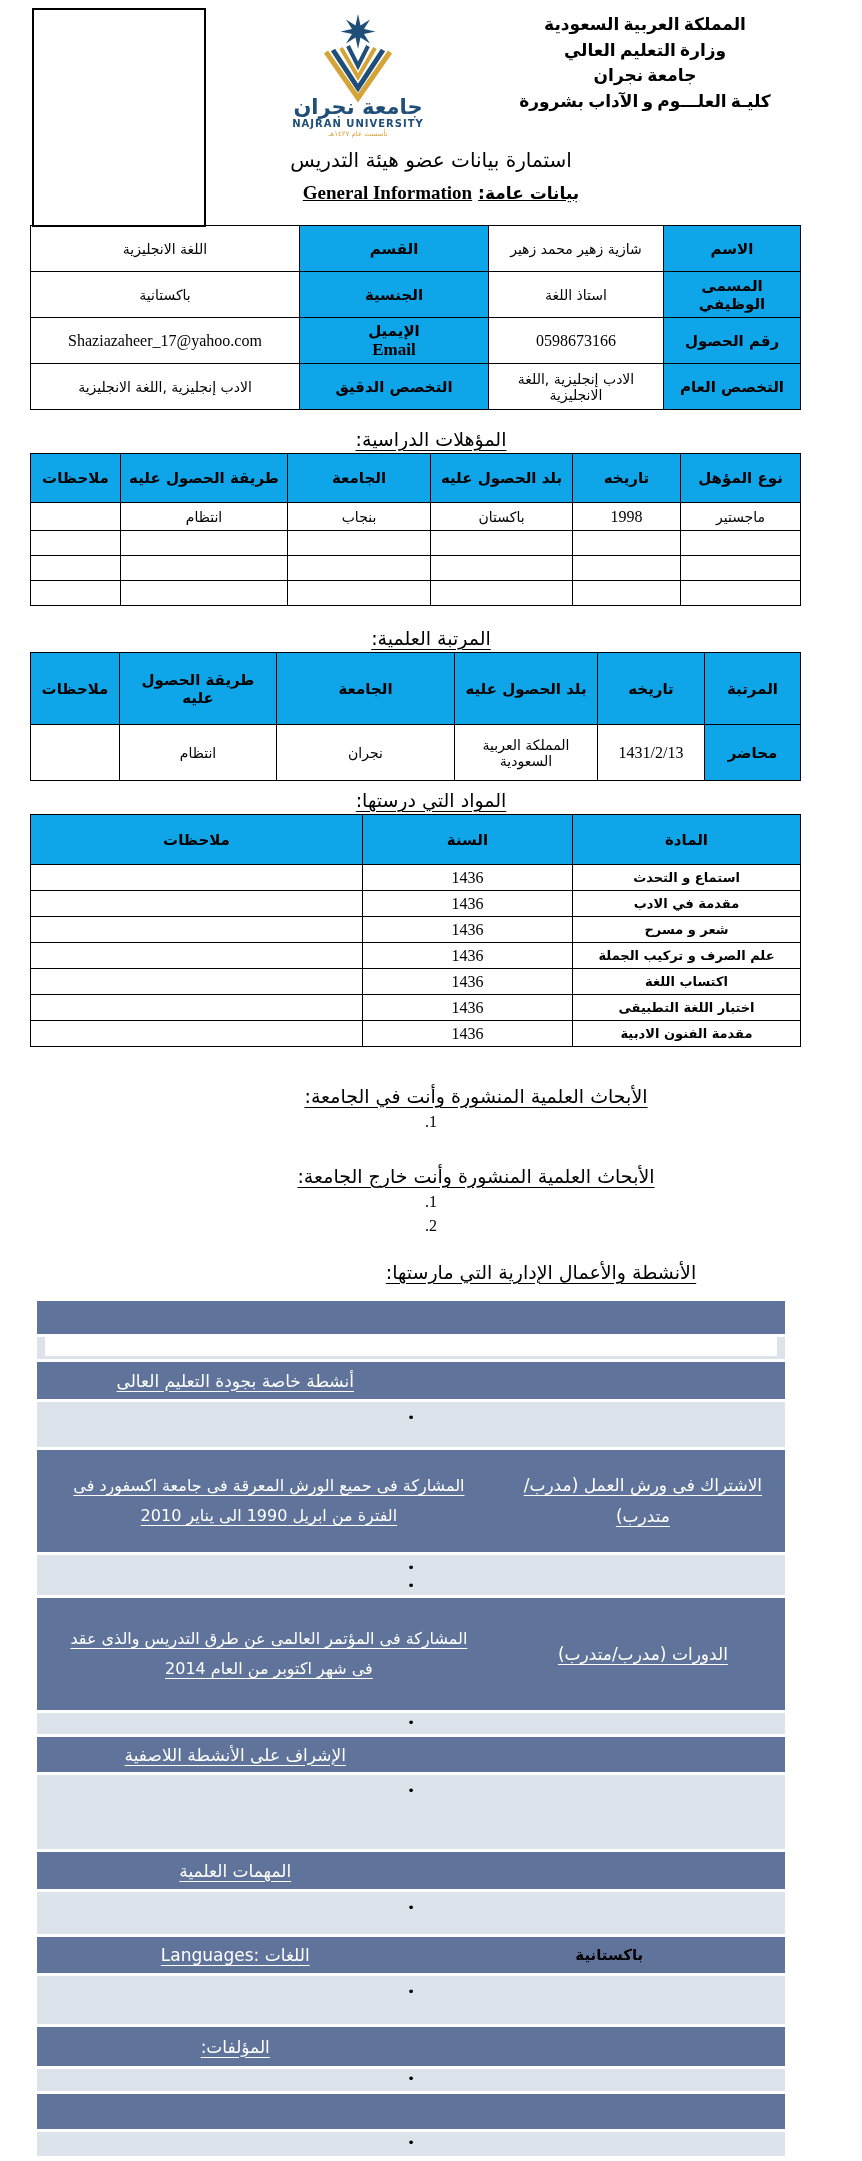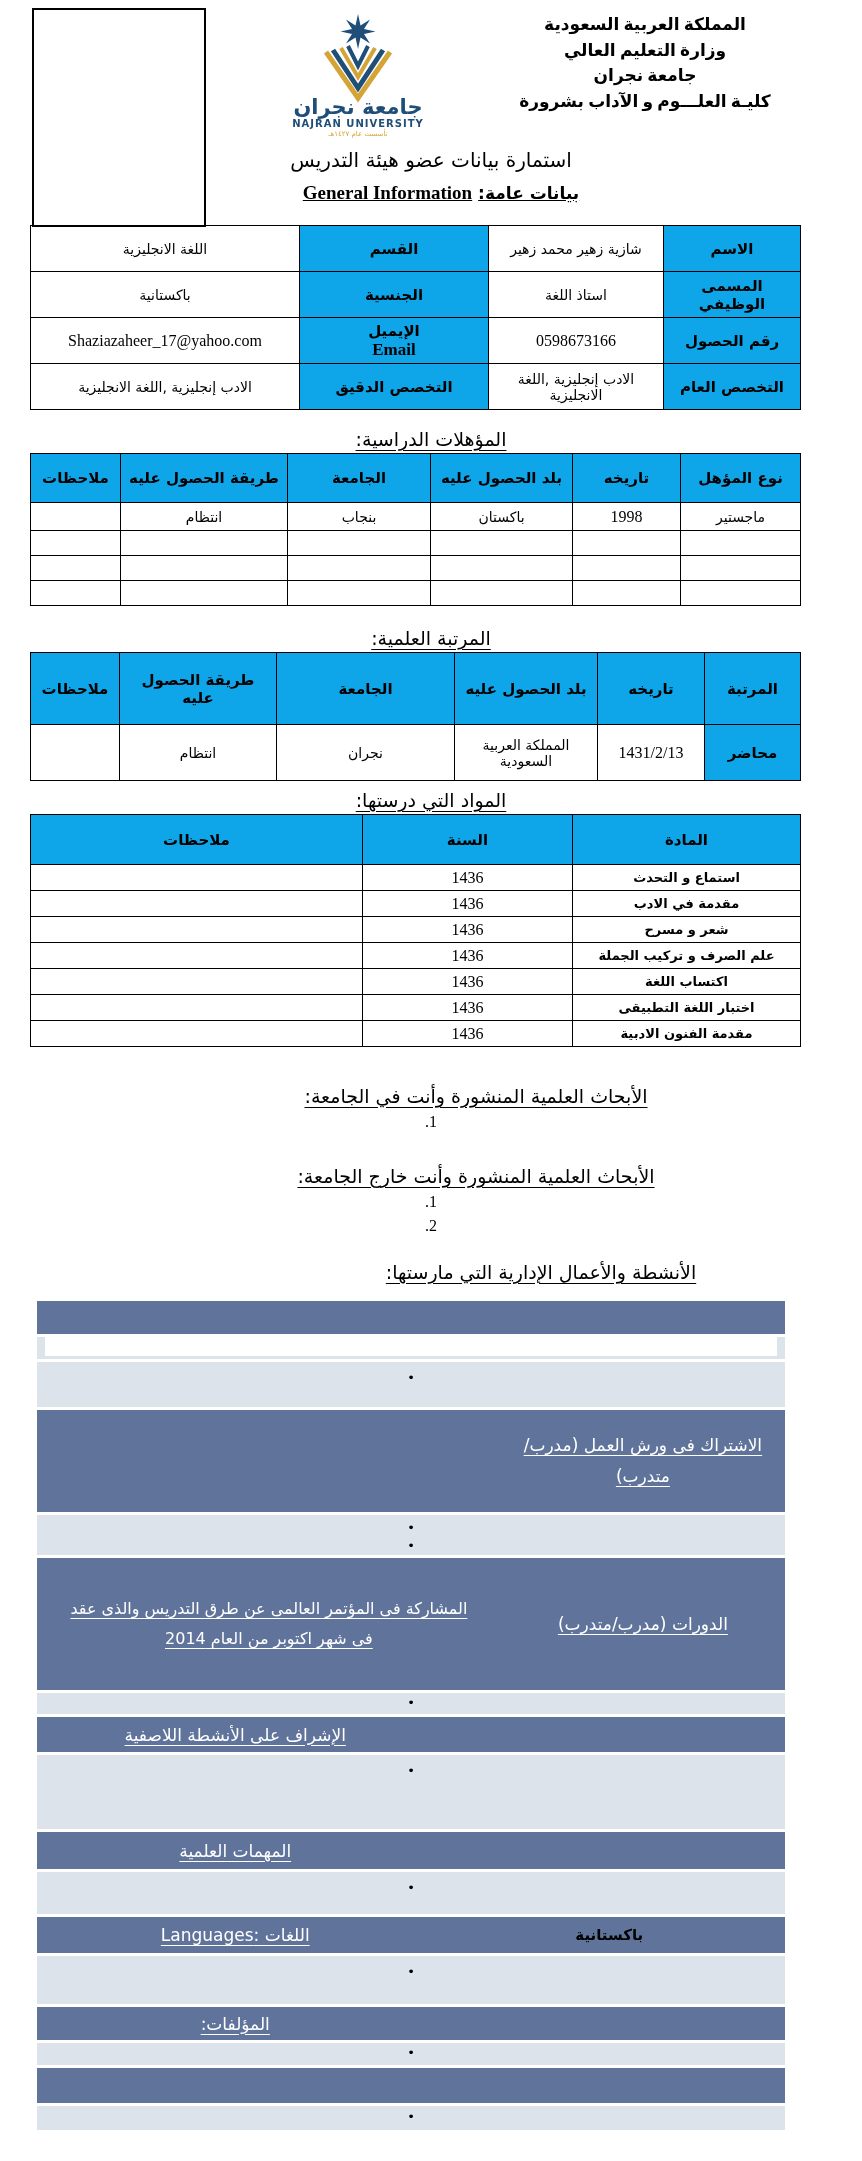--- a/index.html
+++ b/index.html
@@ -285,31 +285,36 @@
   <div class="research-item">2.</div>
 
   <div class="activities-title"><span>الأنشطة والأعمال الإدارية التي مارستها:</span></div>
 
   <div class="bands">
     <div class="band band-dark" style="height:33px"></div>
     <div class="band band-light" style="height:22px">
         <div class="white-inset"></div>
       </div>
 
+    <div class="band band-dark band-title" style="height:37px">
+      <div class="spacer"></div>
+      <div class="txt u">أنشطة خاصة بجودة التعليم العالى</div>
+    </div>
     <div class="band band-light bullet" style="height:45px"><span>•</span></div>
 
     <div class="band band-dark band-two" style="height:102px">
       <div class="label u">الاشتراك فى ورش العمل (مدرب/متدرب)</div>
+      <div class="detail u">المشاركة فى حميع الورش المعرقة فى جامعة اكسفورد فى الفترة من ابريل 1990 الى يناير 2010</div>
     </div>
     <div class="band band-light bullet bullet-col" style="height:40px; padding-top:5px">
       <span>•</span>
       <span>•</span>
     </div>
 
-    <div class="band band-dark band-two" style="height:132px">
+    <div class="band band-dark band-two" style="height:112px">
       <div class="label u">الدورات (مدرب/متدرب)</div>
       <div class="detail u">المشاركة فى المؤتمر العالمى عن طرق التدريس والذى عقد فى شهر اكتوبر من العام 2014</div>
     </div>
     <div class="band band-light bullet" style="height:21px; padding-top:2px"><span>•</span></div>
 
     <div class="band band-dark band-title" style="height:35px">
       <div class="spacer"></div>
       <div class="txt u">الإشراف على الأنشطة اللاصفية</div>
     </div>
     <div class="band band-light bullet" style="height:74px"><span>•</span></div>
@@ -319,21 +324,21 @@
       <div class="txt u">المهمات العلمية</div>
     </div>
     <div class="band band-light bullet" style="height:42px"><span>•</span></div>
 
     <div class="band band-dark band-title" style="height:36px">
       <div class="lang-val">باكستانية</div>
       <div class="txt u" style="width:53%">اللغات :Languages</div>
     </div>
     <div class="band band-light bullet" style="height:48px"><span>•</span></div>
 
-    <div class="band band-dark band-title" style="height:33px">
+    <div class="band band-dark band-title" style="height:39px">
       <div class="spacer"></div>
       <div class="txt u">المؤلفات:</div>
     </div>
     <div class="band band-light bullet" style="height:22px; padding-top:2px"><span>•</span></div>
 
     <div class="band band-dark" style="height:35px"></div>
     <div class="band band-light bullet" style="height:24px; padding-top:3px"><span>•</span></div>
   </div>
 
 </div>

